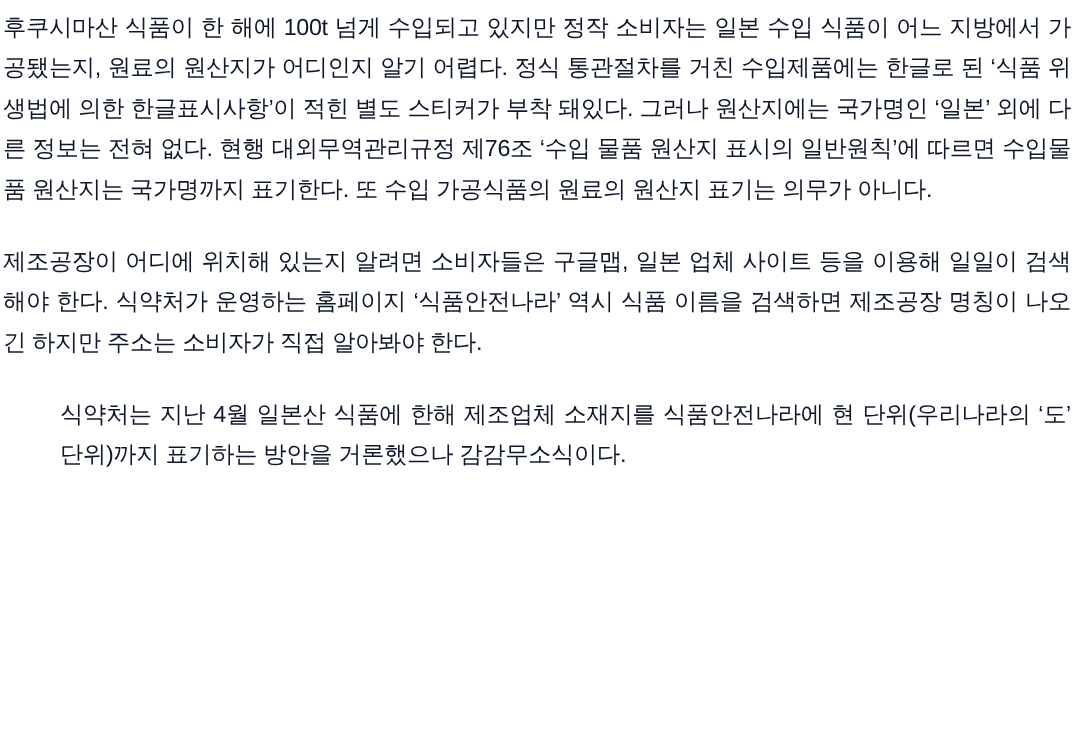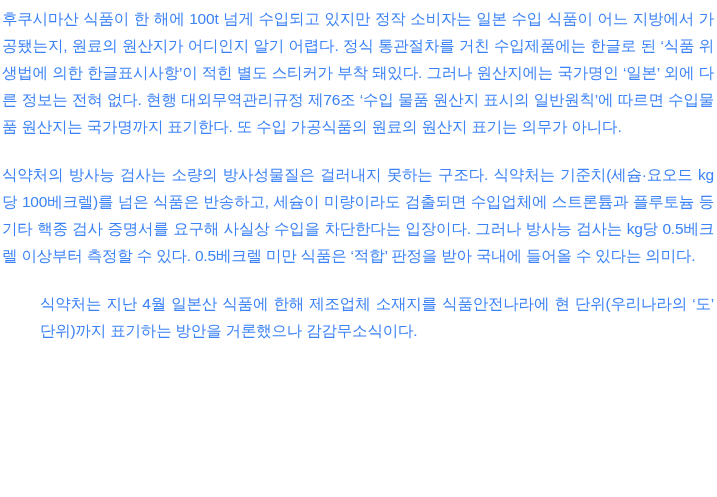--- a/index.html
+++ b/index.html
@@ -31,18 +31,18 @@
   }
   .article p:last-child {
     margin-bottom: 0;
     margin-left: 38px;
   }
 </style>
 </head>
 <body>
 
 <div class="page">
-  <main class="article" style="color: #3b82f6; background-color: rgb(255, 255, 255);">
+  <main class="article" style="color: #0f172a; background-color: rgb(255, 255, 255);">
     <p>후쿠시마산 식품이 한 해에 100t 넘게 수입되고 있지만 정작 소비자는 일본 수입 식품이 어느 지방에서 가공됐는지, 원료의 원산지가 어디인지 알기 어렵다. 정식 통관절차를 거친 수입제품에는 한글로 된 ‘식품 위생법에 의한 한글표시사항’이 적힌 별도 스티커가 부착 돼있다. 그러나 원산지에는 국가명인 ‘일본’ 외에 다른 정보는 전혀 없다. 현행 대외무역관리규정 제76조 ‘수입 물품 원산지 표시의 일반원칙’에 따르면 수입물품 원산지는 국가명까지 표기한다. 또 수입 가공식품의 원료의 원산지 표기는 의무가 아니다.</p>
-    <p>식약처의 방사능 검사는 소량의 방사성물질은 걸러내지 못하는 구조다. 식약처는 기준치(세슘·요오드 kg당 100베크렐)를 넘은 식품은 반송하고, 세슘이 미량이라도 검출되면 수입업체에 스트론튬과 플루토늄 등 기타 핵종 검사 증명서를 요구해 사실상 수입을 차단한다는 입장이다. 그러나 방사능 검사는 kg당 0.5베크렐 이상부터 측정할 수 있다. 0.5베크렐 미만 식품은 ‘적합’ 판정을 받아 국내에 들어올 수 있다는 의미다.</p>
+    <p>제조공장이 어디에 위치해 있는지 알려면 소비자들은 구글맵, 일본 업체 사이트 등을 이용해 일일이 검색해야 한다. 식약처가 운영하는 홈페이지 ‘식품안전나라’ 역시 식품 이름을 검색하면 제조공장 명칭이 나오긴 하지만 주소는 소비자가 직접 알아봐야 한다.</p>
     <p>식약처는 지난 4월 일본산 식품에 한해 제조업체 소재지를 식품안전나라에 현 단위(우리나라의 ‘도’ 단위)까지 표기하는 방안을 거론했으나 감감무소식이다.</p>
   </main>
 </div>
 
 </body></html>

